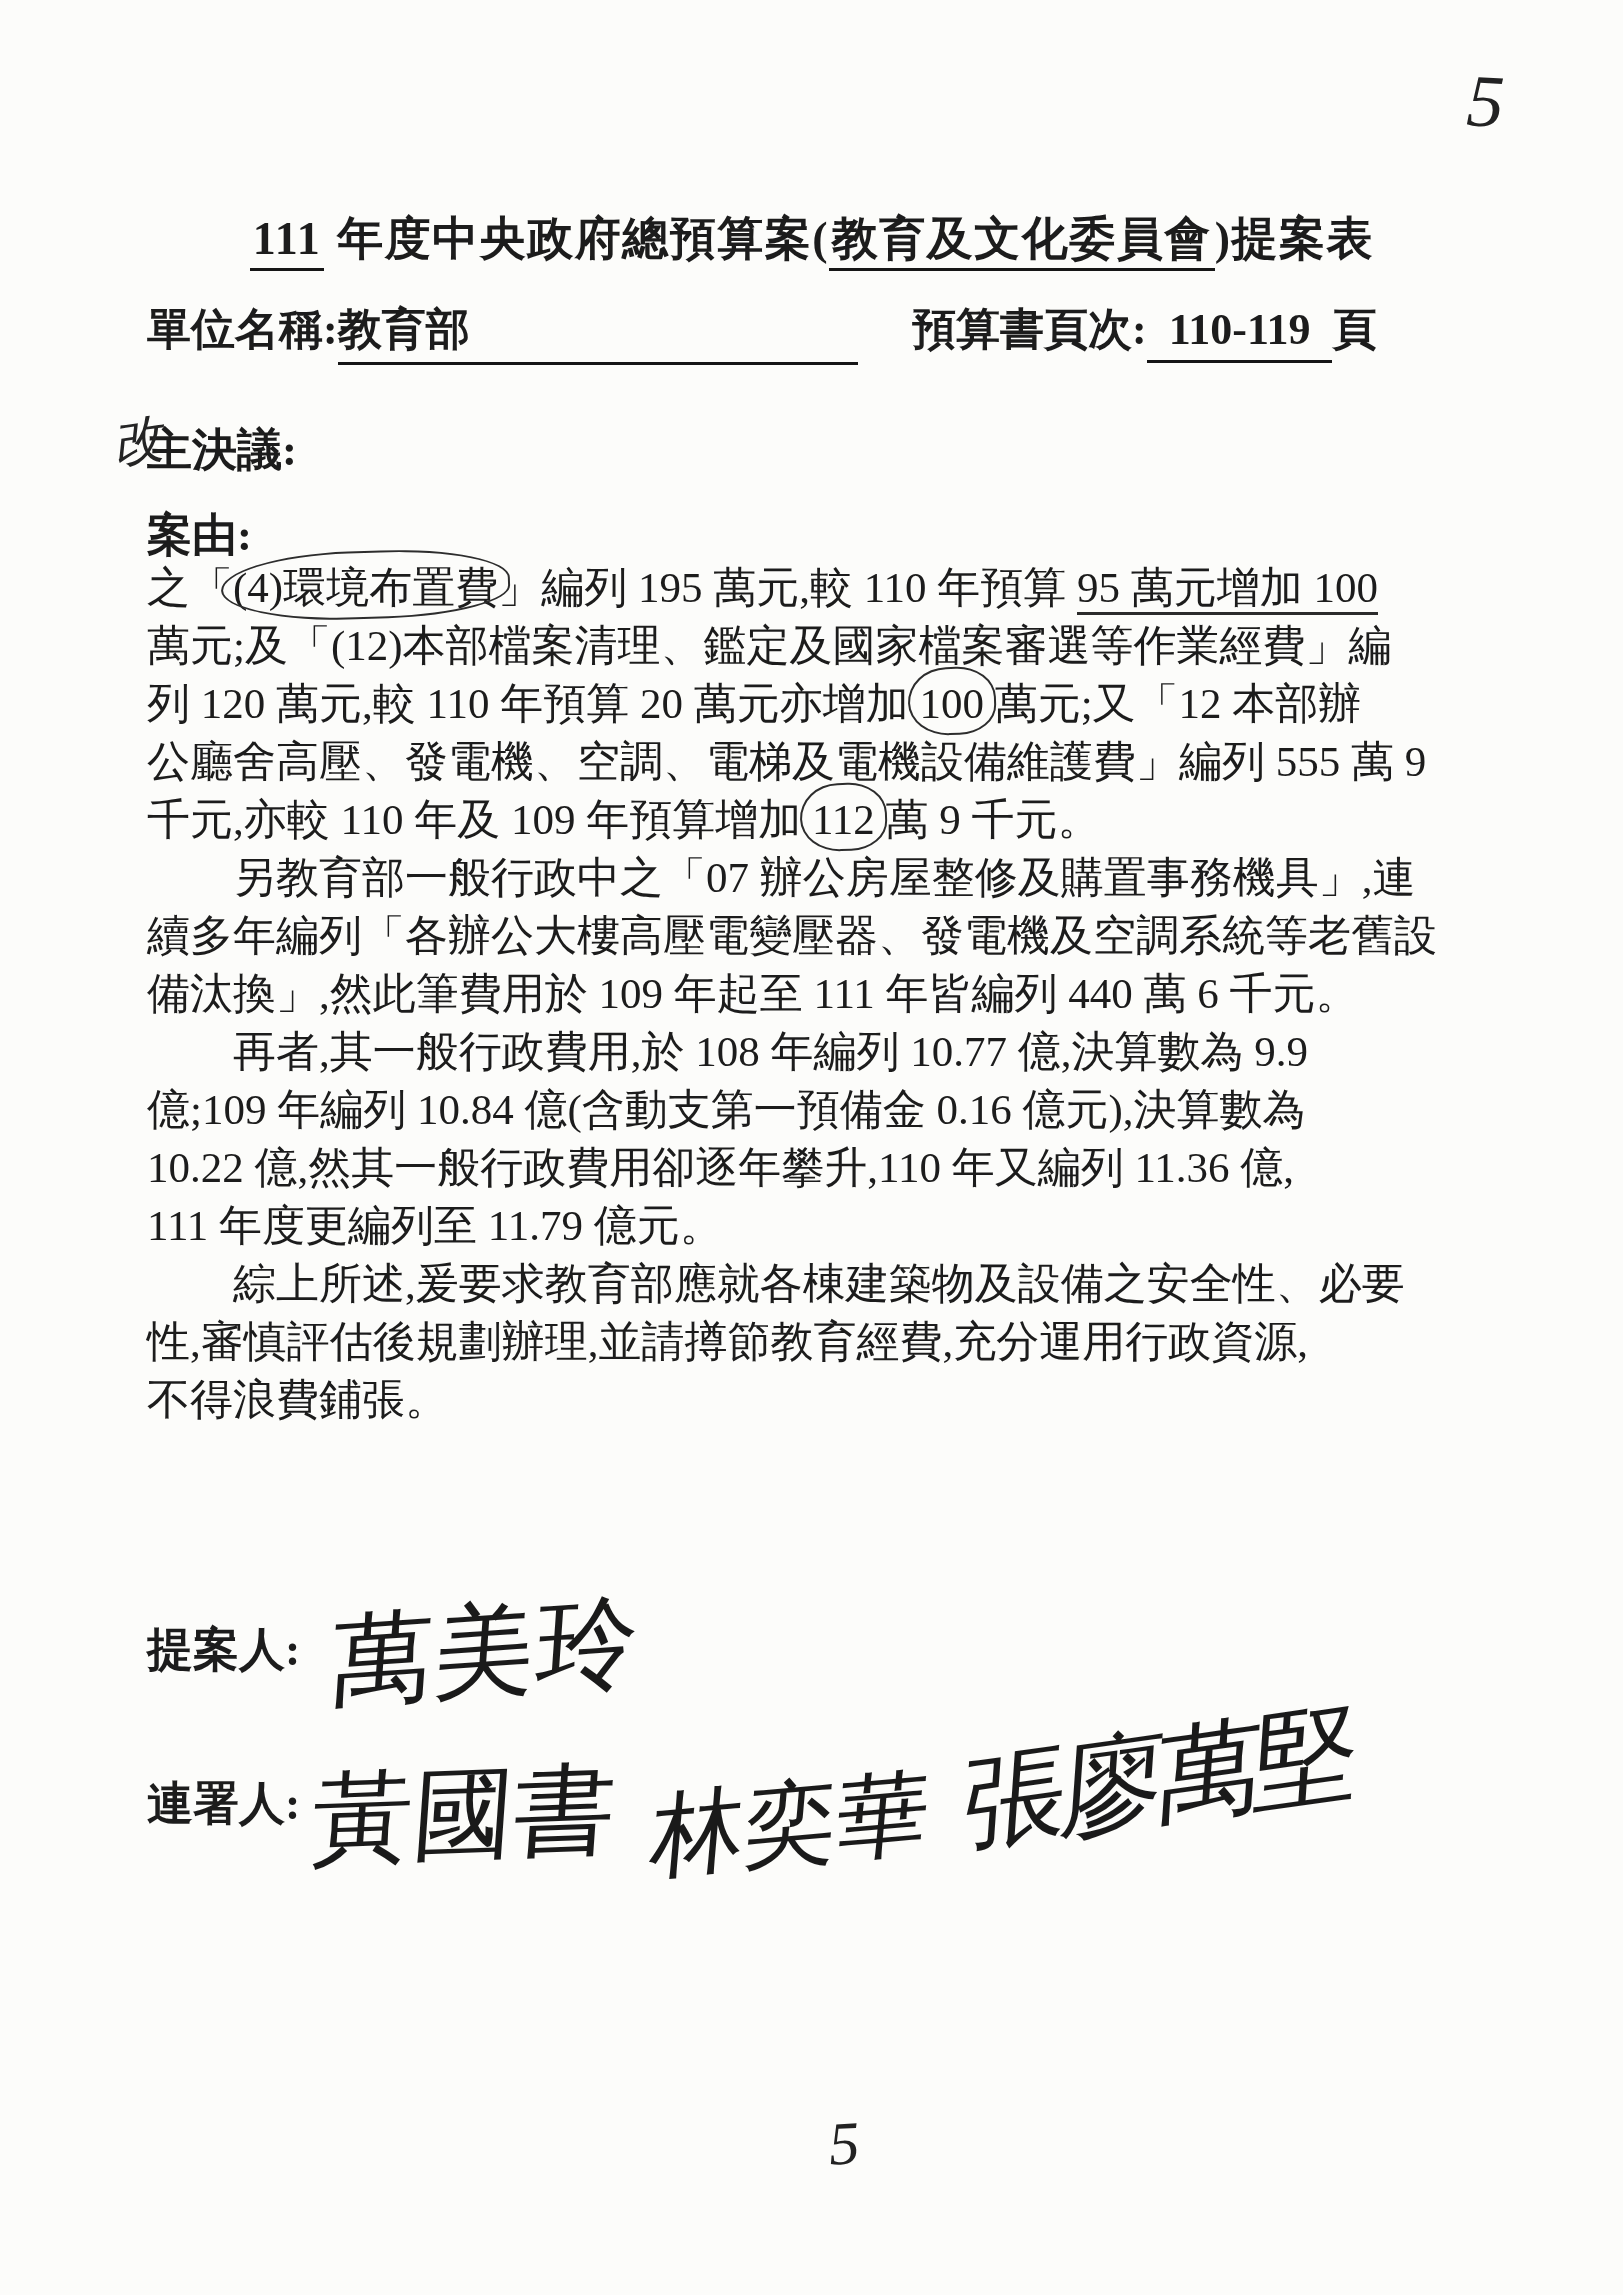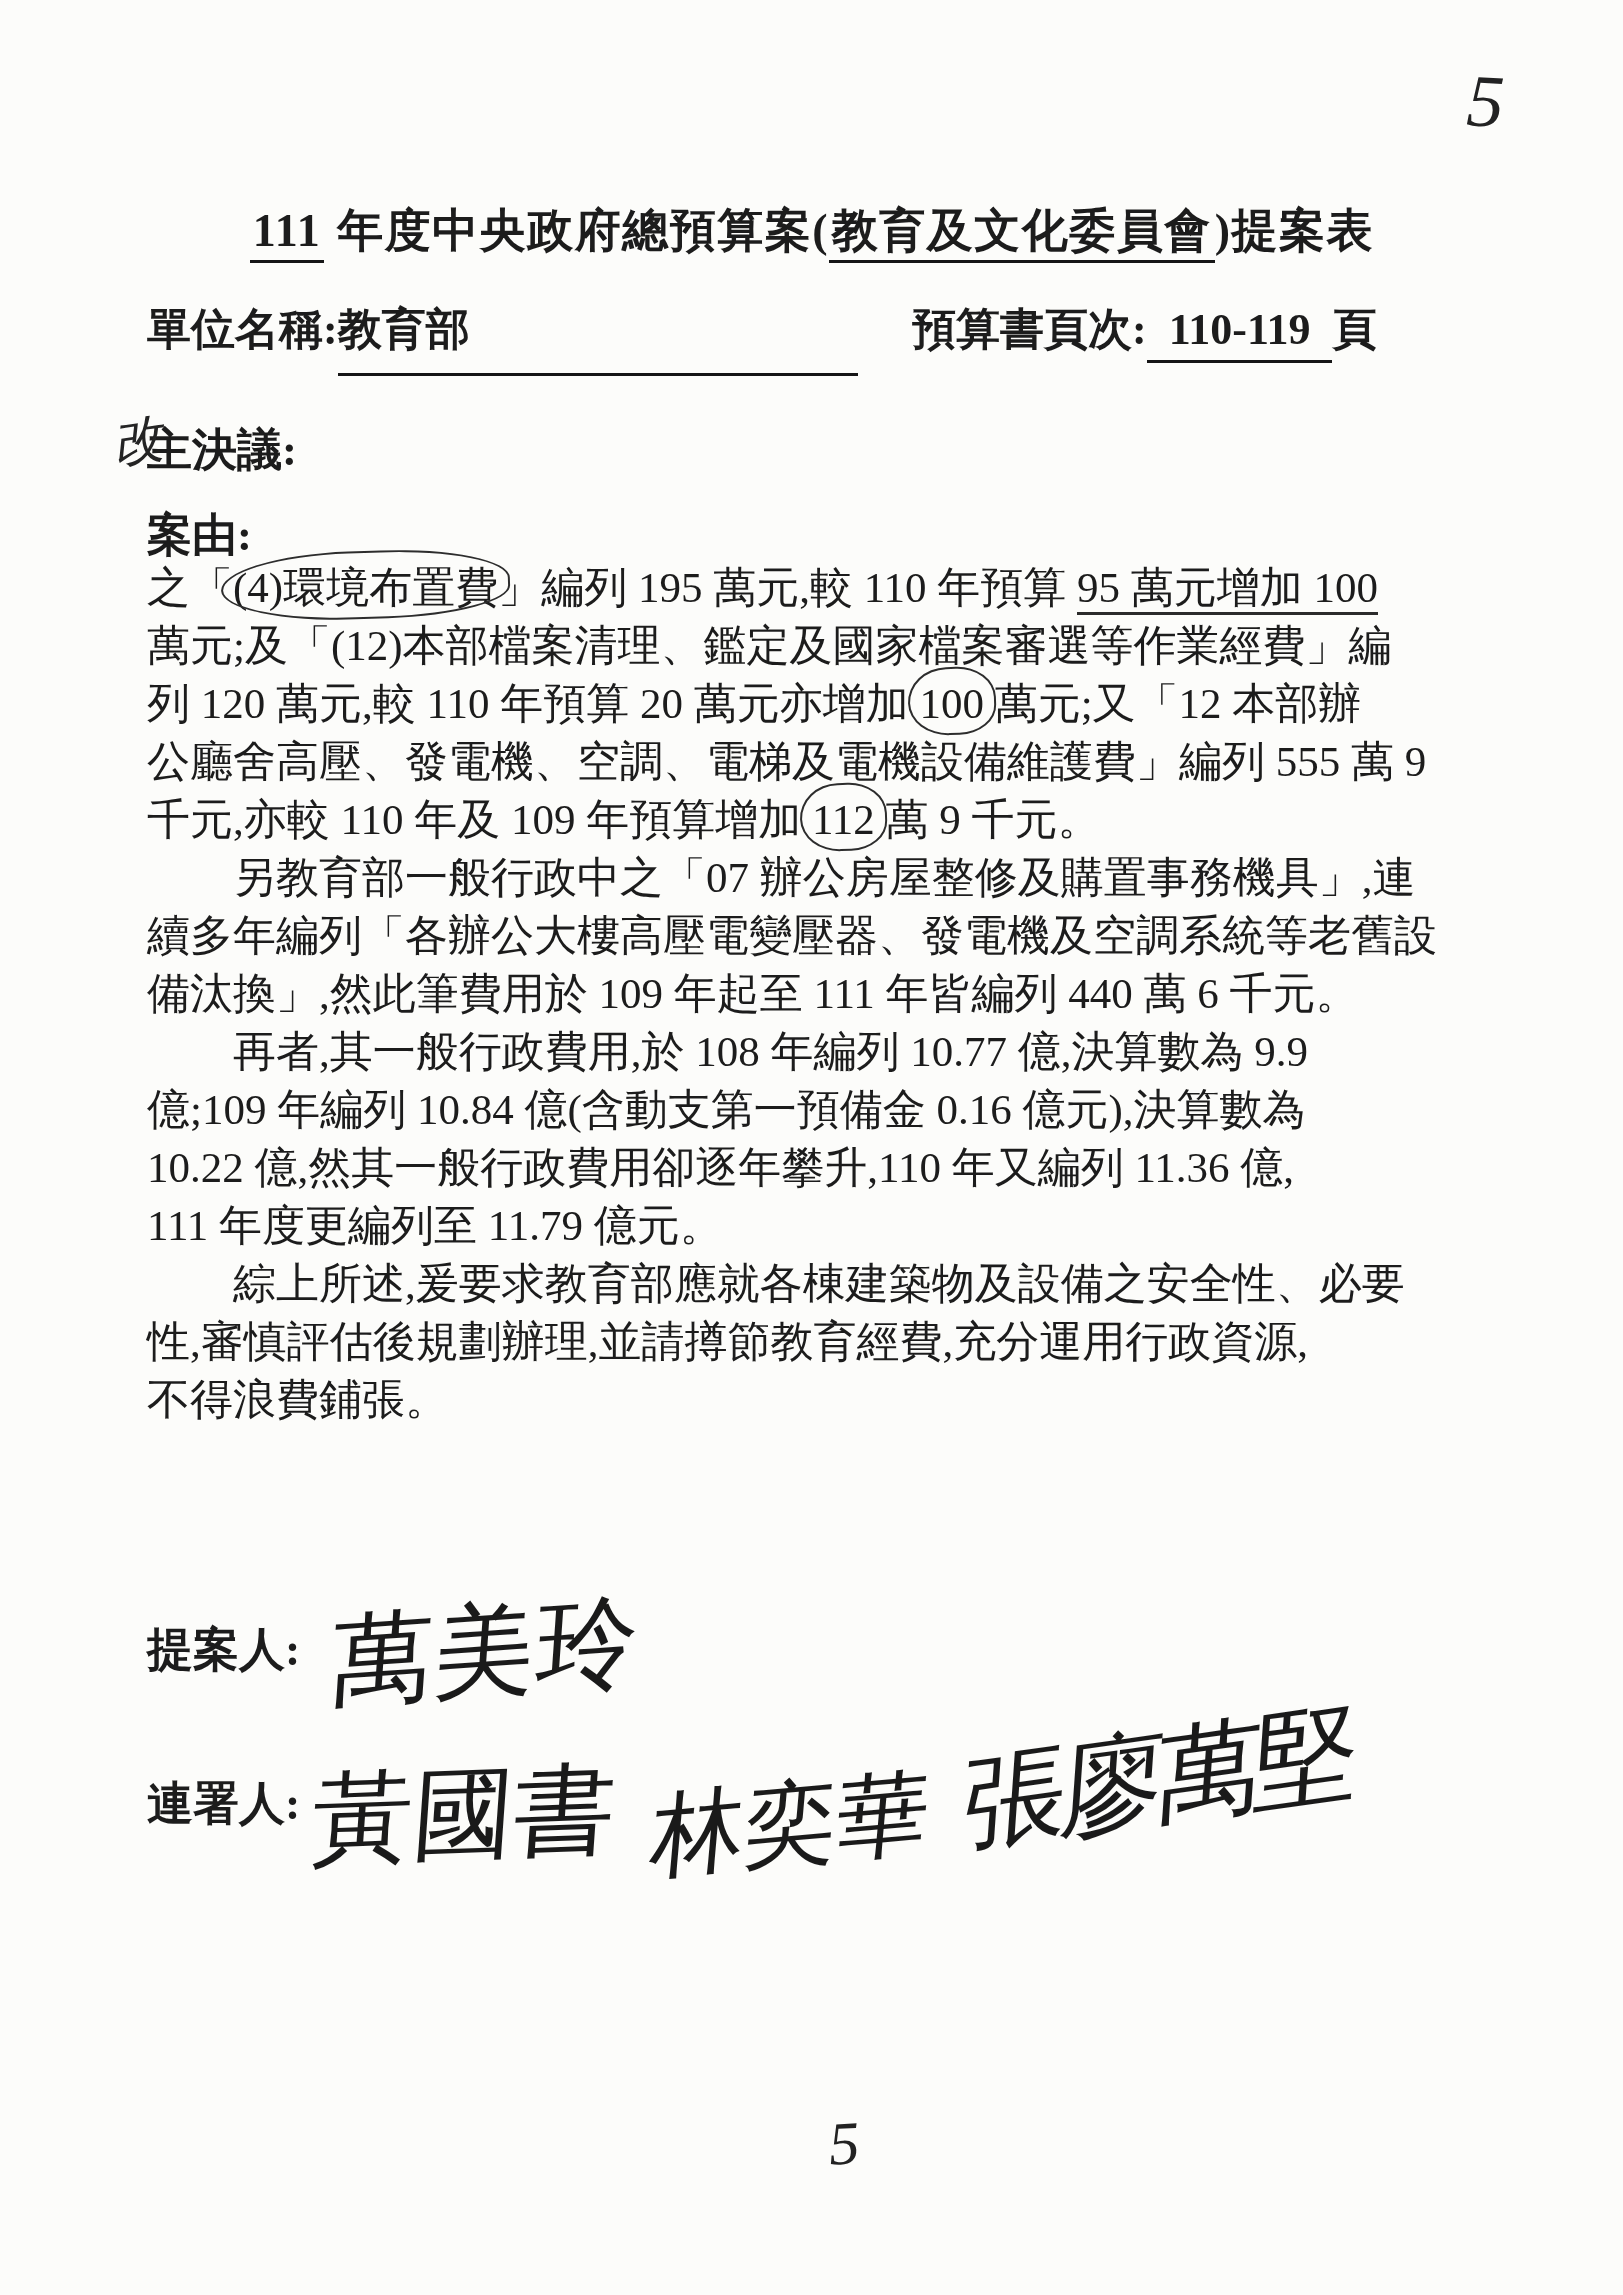--- a/index.html
+++ b/index.html
@@ -25,34 +25,34 @@
     font-size: 61px; font-style: italic;
     transform: rotate(-3deg);
     color: #222;
   }
   
   .title {
     position: absolute; top: 196px; left: 0; right: 0;
     text-align: center;
     font-size: 46px; font-weight: bold;
     letter-spacing: 1.5px;
-    margin: 4px;
+    margin: 12px;
   }
   .title .u { border-bottom: 3.9px solid #161616; padding: 0 2.9px 3.9px; }
   
   .header-row {
     position: absolute; top: 300px; left: 147px; right: 128px;
     font-size: 44px; font-weight: bold; height: 83px;
   }
   .unit-field { position: absolute; left: 0; top: 0; white-space: nowrap; }
   .unit-underline {
     display: inline-block;
     border-bottom: 3.4px solid #161616;
     min-width: 520px;
-    padding-bottom: 14px;
+    padding-bottom: 3px;
   }
   .pageref-field { position: absolute; left: 765px; top: 0; white-space: nowrap; }
   .pageref-value {
     display: inline-block;
     border-bottom: 3.4px solid #161616;
     padding: 0 22px 4.9px 22px;
     text-align: right;
   }
   
   .resolution-line { position: absolute; top: 420px; left: 147px; font-size: 45px; font-weight: bold; }

